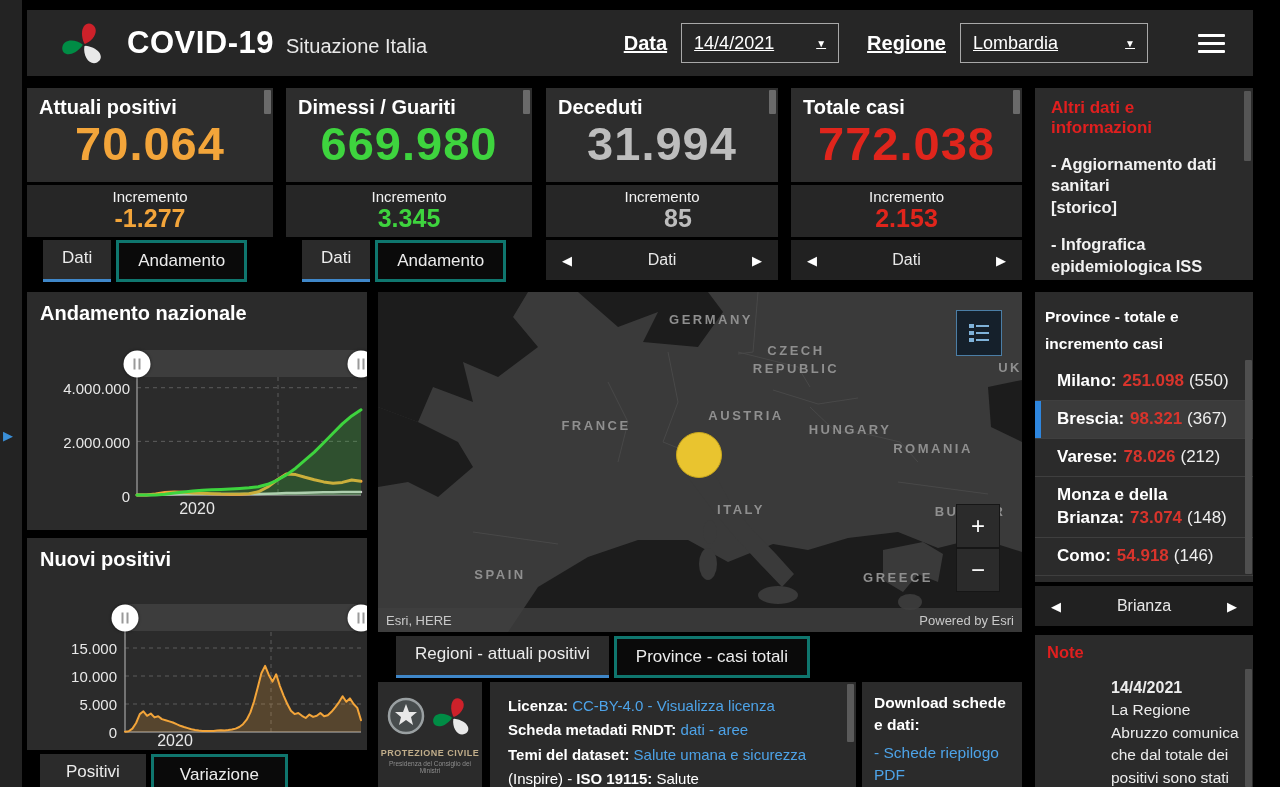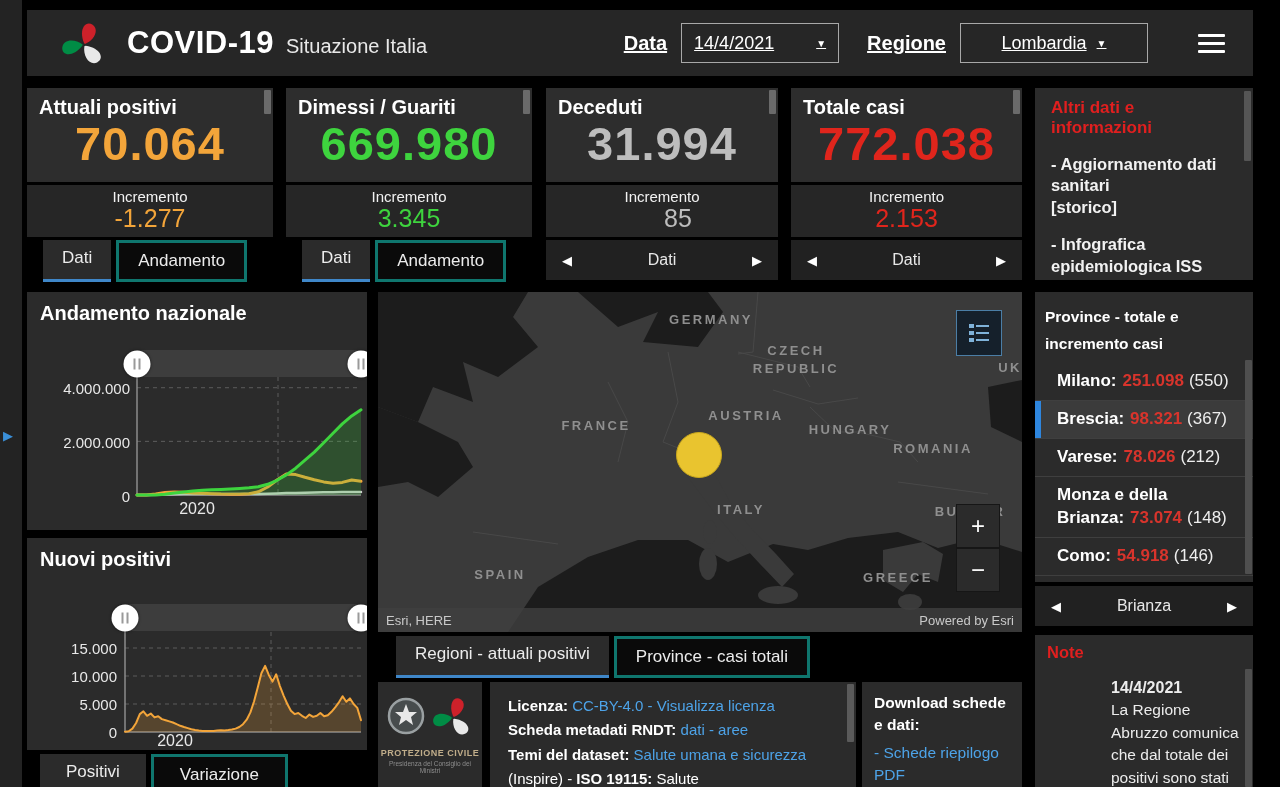--- a/index.html
+++ b/index.html
@@ -13,33 +13,33 @@
 
   
   .header{left:27px;top:10px;width:1226px;height:66px;background:#262626;display:flex;align-items:center;padding:0 28px 0 34px;}
   .logo{width:46px;height:46px;flex:0 0 auto;margin-right:20px;}
   .h-title{font-size:31px;font-weight:bold;letter-spacing:.5px;}
   .h-sub{font-size:20px;color:#e8e8e8;margin-left:12px;position:relative;top:3px;}
   .h-right{margin-left:auto;display:flex;align-items:center;gap:14px;text-decoration:underline;}
   .h-label{font-size:20px;font-weight:bold;margin-left:14px;}
   .select{display:flex;align-items:center;justify-content:space-between;border:1px solid #a8a8a8;background:#262626;height:38px;padding:0 12px;font-size:18px;cursor:pointer;}
   .sel-data{width:132px;}
-  .sel-reg{width:162px;justify-content:center;}
+  .sel-reg{width:162px;}
   .caret{font-size:10px;color:#fff;margin-left:10px;}
   .burger{margin-left:36px;cursor:pointer;}
   .burger span{display:block;width:27px;height:3px;background:#fff;margin:5px 0;border-radius:1px;}
 
   
   .card{position:absolute;top:88px;height:149px;background:#2d2d2d;}
   .card-main{position:relative;height:94px;}
   .card-title{font-size:20px;font-weight:bold;padding:8px 0 0 12px;}
   .card-big{font-size:47px;font-weight:bold;text-align:center;margin-top:1px;letter-spacing:1px;line-height:1;}
   .card-inc{height:52px;border-top:3px solid #000;background:#262626;text-align:center;}
   .inc-label{font-size:15px;padding-top:3px;color:#f2f2f2;}
-  .inc-value{font-size:25px;font-weight:normal;line-height:1.05;}
+  .inc-value{font-size:25px;font-weight:bold;line-height:1.05;}
   .scroll-thumb{position:absolute;background:#6a6a6a;width:7px;border-radius:1px;}
 
   
   .tabrow{position:absolute;display:flex;gap:5px;}
   .tab{font-size:17px;color:#ececec;background:#0a0a0a;border:3px solid #0f766e;padding:8px 19px;cursor:pointer;}
   .tab.active{background:#2b2b2b;border:none;border-bottom:3px solid #3f87c9;padding-bottom:9px;}
   .pager{position:absolute;height:40px;background:#212121;display:flex;align-items:center;justify-content:center;font-size:16px;color:#e8e8e8;}
   .pager .arrow{position:absolute;font-size:13px;color:#fff;cursor:pointer;}
   .pager .arrow.prev{left:16px;}
   .pager .arrow.next{right:16px;}

